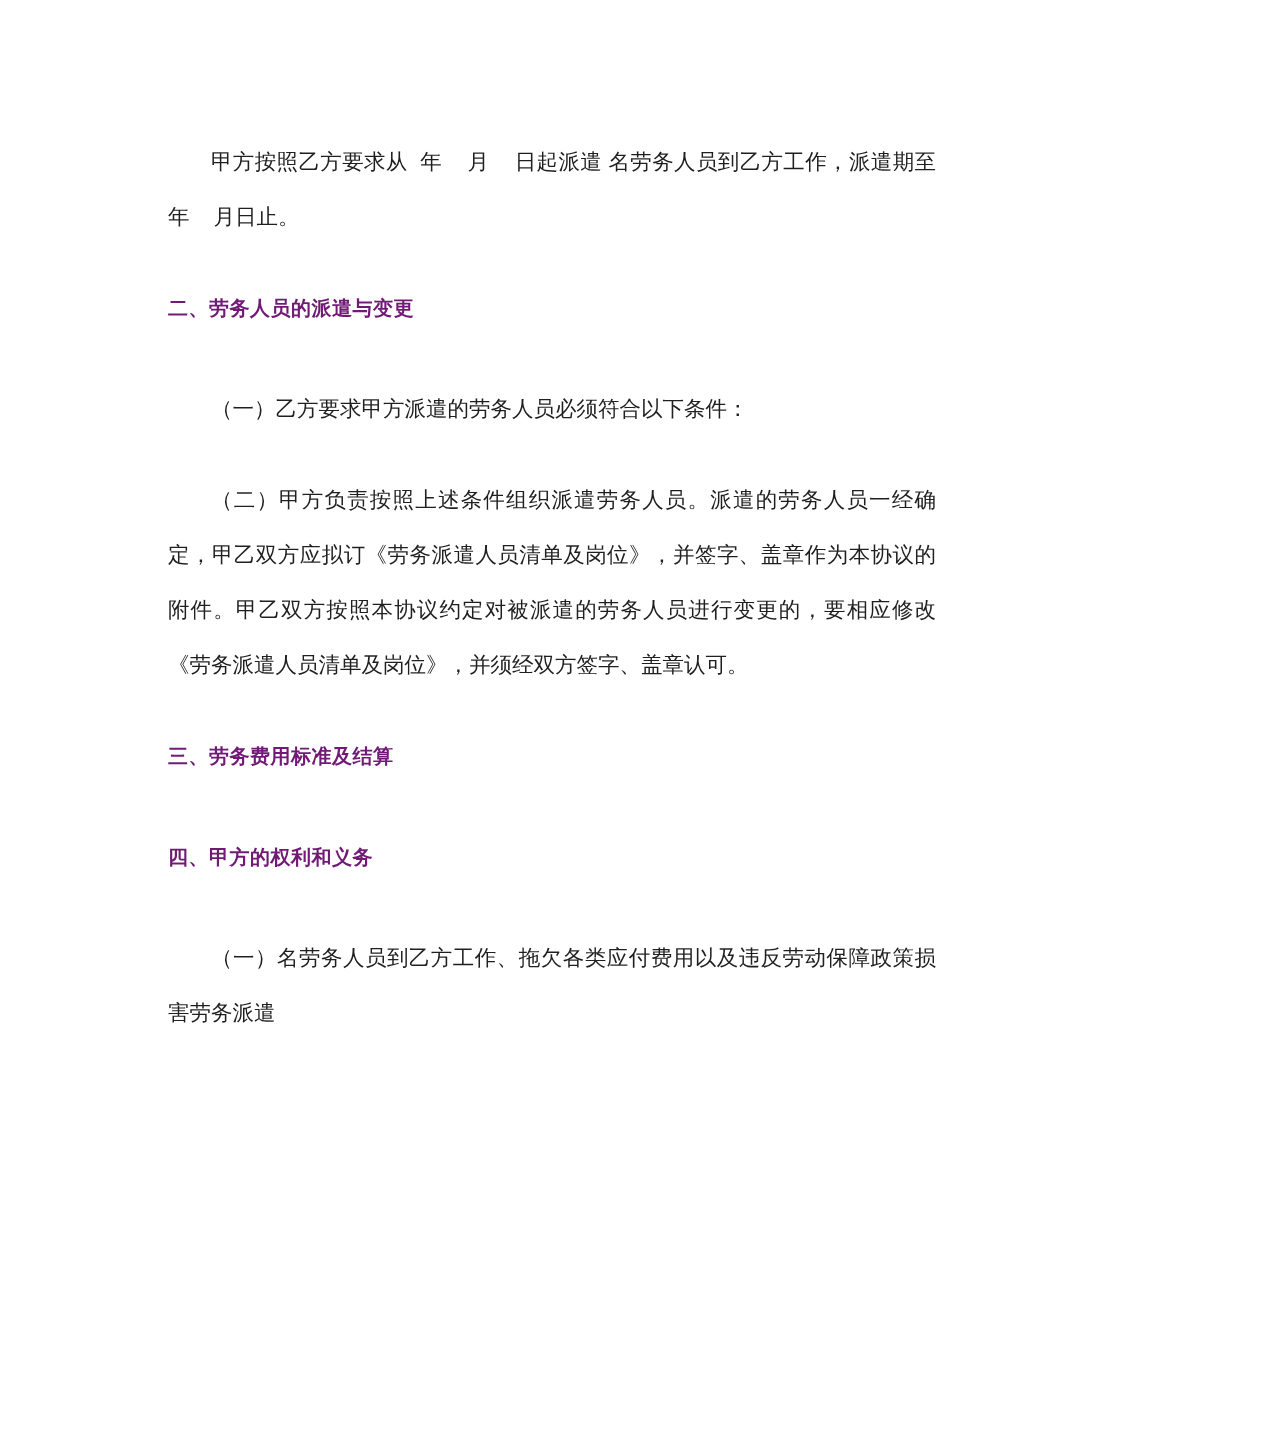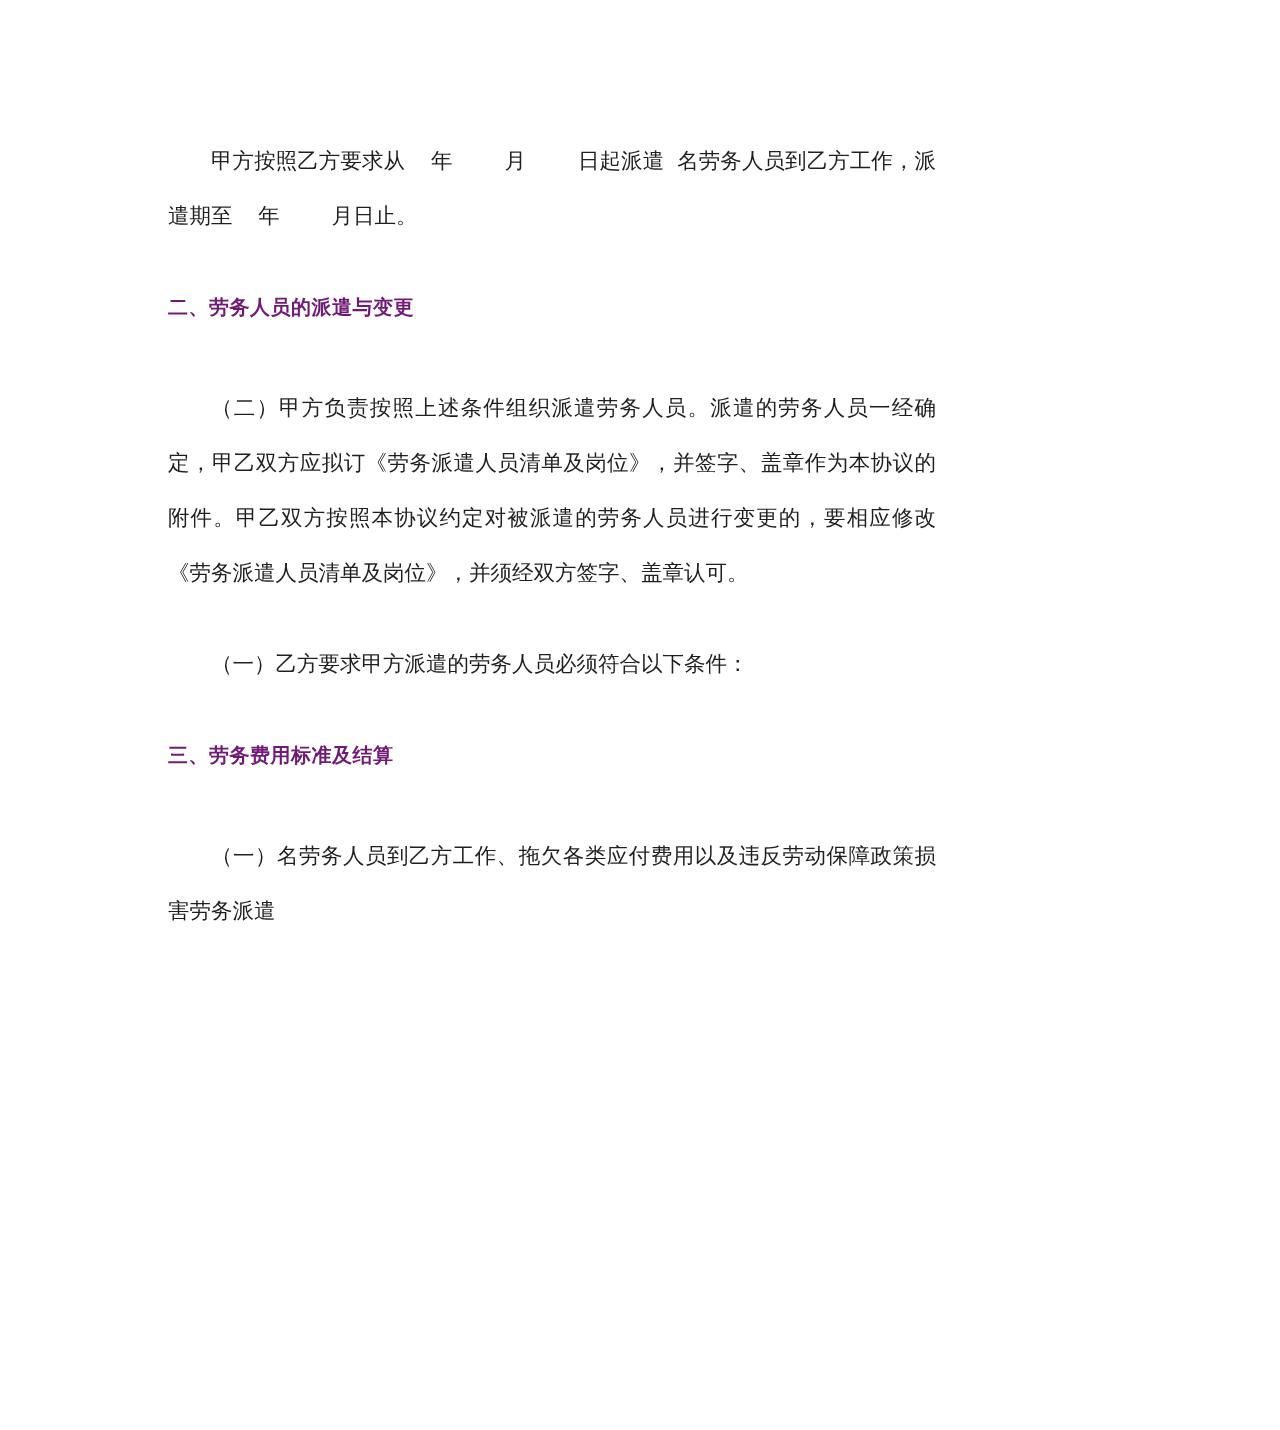--- a/index.html
+++ b/index.html
@@ -7,21 +7,21 @@
     padding: 0;
     background: #ffffff;
   }
   .page {
     position: relative;
     width: 1024px;
     min-height: 1430px;
     background: #ffffff;
     box-sizing: border-box;
     padding: 135px 88px 40px 168px;
-    font-family: Liberation Mono, monospace;
+    font-family: Liberation Sans, sans-serif;
     color: #1f1f1f;
     overflow: hidden;
   }
   .body-para {
     font-size: 21.5px;
     line-height: 55px;
     margin: 0 0 36px 0;
     text-indent: 2em;
     text-align: justify;
     white-space: pre-wrap;
@@ -39,24 +39,25 @@
 </style>
 </head>
 <body>
 
 <div class="page">
 
   <p class="body-para">甲方按照乙方要求从  年    月    日起派遣 名劳务人员到乙方工作，派遣期至  年    月日止。</p>
 
   <h2 class="heading">二、劳务人员的派遣与变更</h2>
 
+  <p class="body-para">（一）乙方要求甲方派遣的劳务人员必须符合以下条件：</p>
+
   <p class="body-para">（二）甲方负责按照上述条件组织派遣劳务人员。派遣的劳务人员一经确定，甲乙双方应拟订《劳务派遣人员清单及岗位》，并签字、盖章作为本协议的附件。甲乙双方按照本协议约定对被派遣的劳务人员进行变更的，要相应修改《劳务派遣人员清单及岗位》，并须经双方签字、盖章认可。</p>
-
-  <p class="body-para">（一）乙方要求甲方派遣的劳务人员必须符合以下条件：</p>
 
   <h2 class="heading">三、劳务费用标准及结算</h2>
 
 
 
+  <h2 class="heading">四、甲方的权利和义务</h2>
 
   <p class="body-para">（一）名劳务人员到乙方工作、拖欠各类应付费用以及违反劳动保障政策损害劳务派遣</p>
 
 </div>
 
 </body></html>

